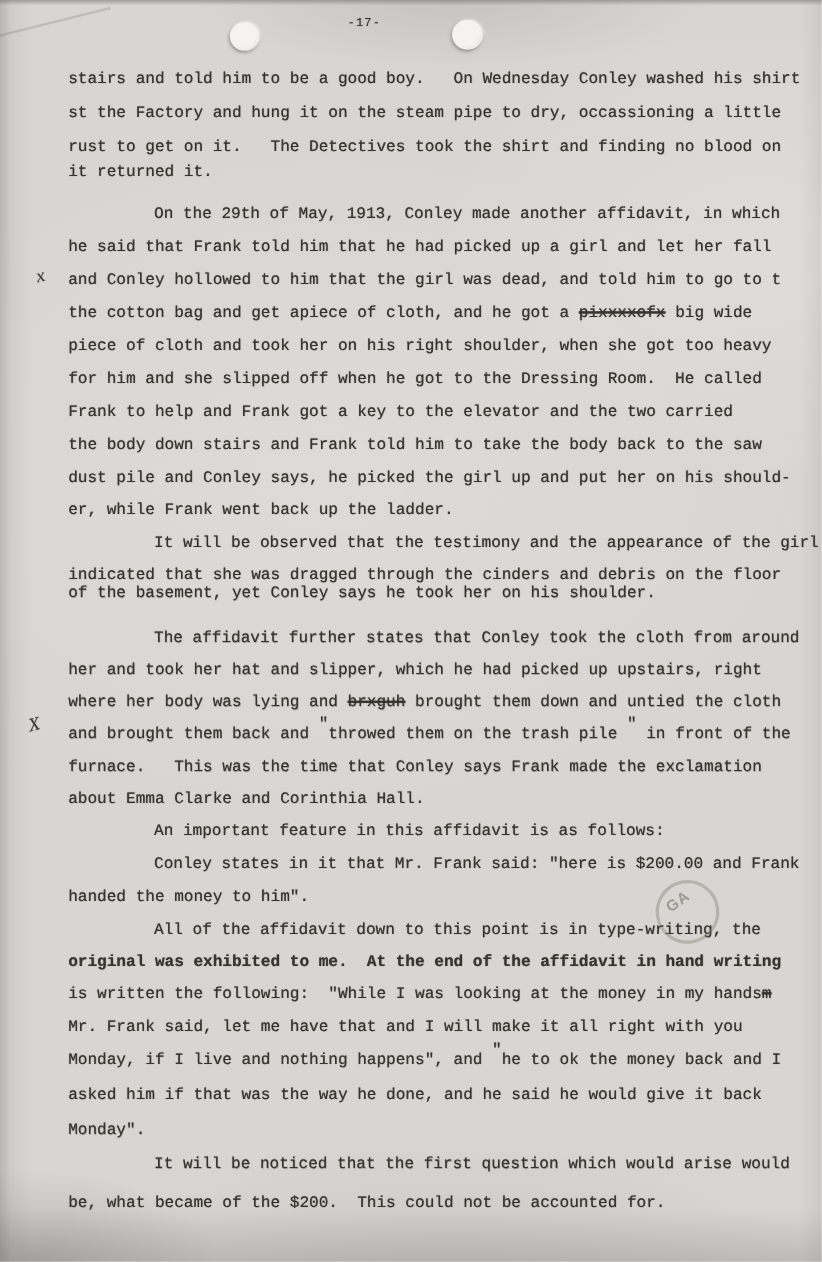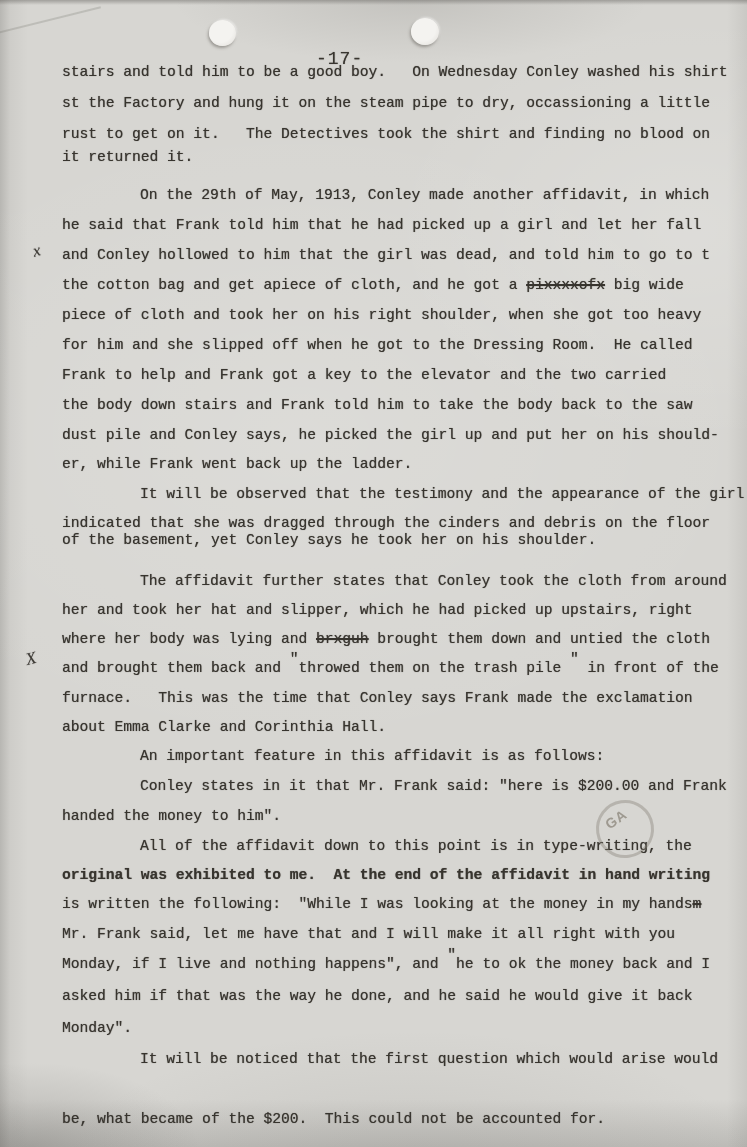--- a/index.html
+++ b/index.html
@@ -27,22 +27,22 @@
     transform: rotate(-14deg); pointer-events: none;
   }
   .hole {
     position: absolute; border-radius: 50%;
     background: radial-gradient(circle at 42% 38%, #f4f3f0 55%, #e6e4e0 85%, #dddbd6 100%);
     box-shadow: -1px 2px 3px rgba(105,102,96,0.55), 1px -1px 2px rgba(255,255,255,0.5);
   }
   .hole-left  { left: 209px; top: 20px; width: 27px; height: 26px; }
   .hole-right { left: 411px; top: 18px; width: 28px; height: 27px; }
   .page-number {
-    position: absolute; left: 316px; top: 49px;
-    font-size: 18px; letter-spacing: 1px; color: #38352f;
+    position: absolute; left: 316px; top: 16px;
+    font-size: 11px; letter-spacing: 1px; color: #38352f;
     text-shadow: 0 0 1px rgba(52,49,44,0.6);
   }
   .lines { position: absolute; inset: 0; }
   .line {
     position: absolute; left: 62px; white-space: pre;
     font-size: 14.6px; color: #37342e;
     text-shadow: 0 0 1px rgba(52,49,44,0.55), 0.4px 0.4px 0.5px rgba(52,49,44,0.25);
   }
   .line.indent { left: 140px; }
   .strike { text-decoration: line-through; text-decoration-thickness: 2px; }
@@ -102,20 +102,20 @@
       <div class="line indent" style="top: 778px;"><span>Conley states in it that Mr. Frank said: "here is $200.00 and Frank</span></div>
       <div class="line" style="top: 808px;"><span>handed the money to him".</span></div>
       <div class="line indent" style="top: 838px;"><span>All of the affidavit down to this point is in type-writing, the</span></div>
       <div class="line" style="top: 867px; font-weight: bold;"><span>original was exhibited to me.  At the end of the affidavit in hand writing</span></div>
       <div class="line" style="top: 896px;"><span>is written the following:  "While I was looking at the money in my hands</span><span class="strike">m</span></div>
       <div class="line" style="top: 926px;"><span>Mr. Frank said, let me have that and I will make it all right with you</span></div>
       <div class="line" style="top: 956px;"><span>Monday, if I live and nothing happens", and </span><span class="sup">"</span><span>he to ok the money back and I</span></div>
       <div class="line" style="top: 988px;"><span>asked him if that was the way he done, and he said he would give it back</span></div>
       <div class="line" style="top: 1020px;"><span>Monday".</span></div>
       <div class="line indent" style="top: 1051px;"><span>It will be noticed that the first question which would arise would</span></div>
-      <div class="line" style="top: 1086px; margin-top: 25px;"><span>be, what became of the $200.  This could not be accounted for.</span></div>
+      <div class="line" style="top: 1086px;"><span>be, what became of the $200.  This could not be accounted for.</span></div>
     </div>
   <div class="stamp">
     <span class="stamp-text">GA</span>
   </div>
 <div class="margin-mark" style="left: 33px; top: 241px;">x</div>
     <div class="margin-mark" style="left: 26px; top: 649px;">X</div>
   </div>
 
 </body></html>

